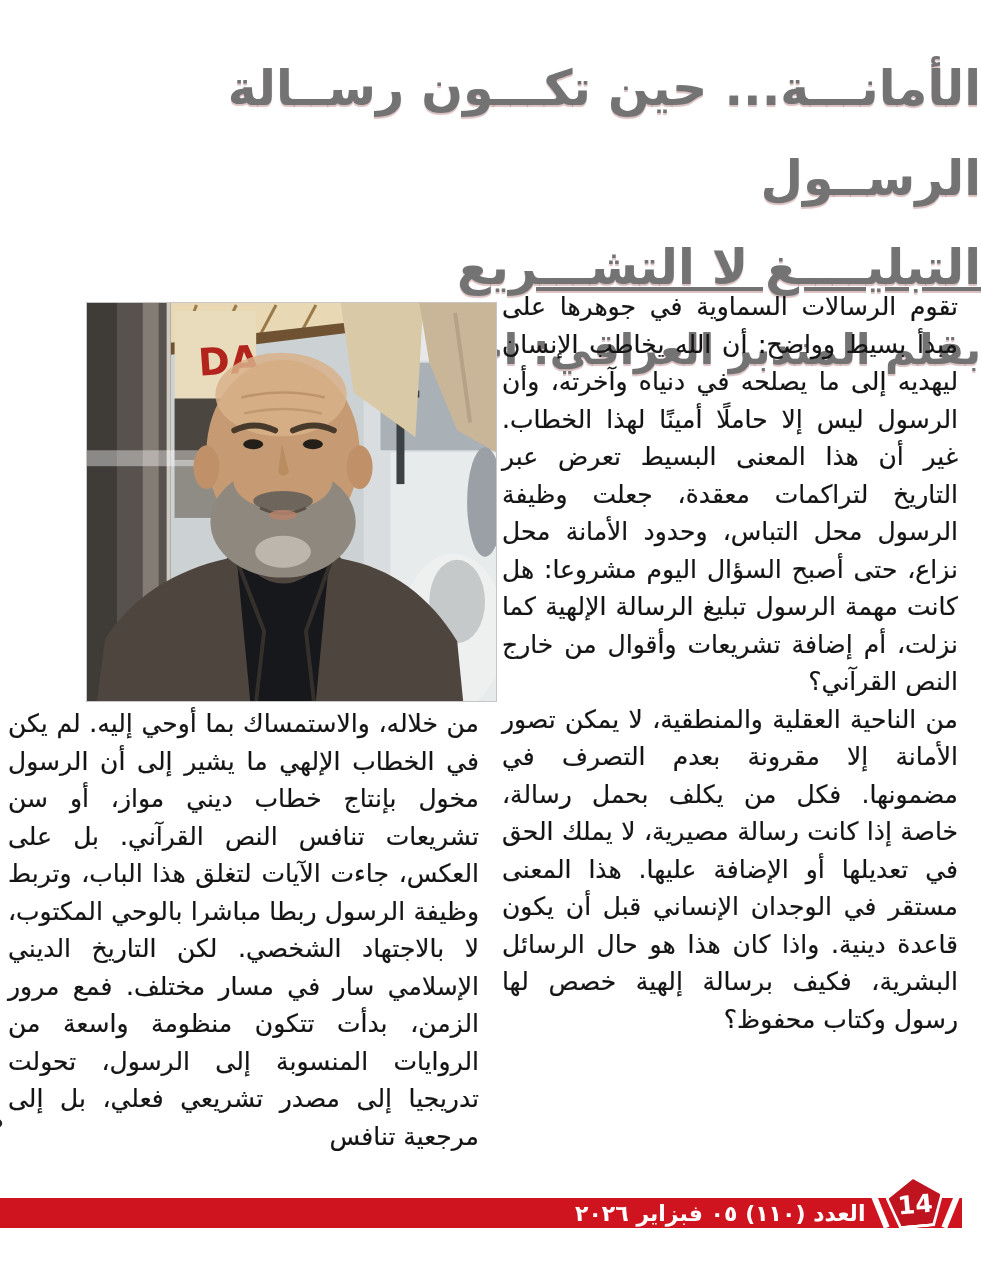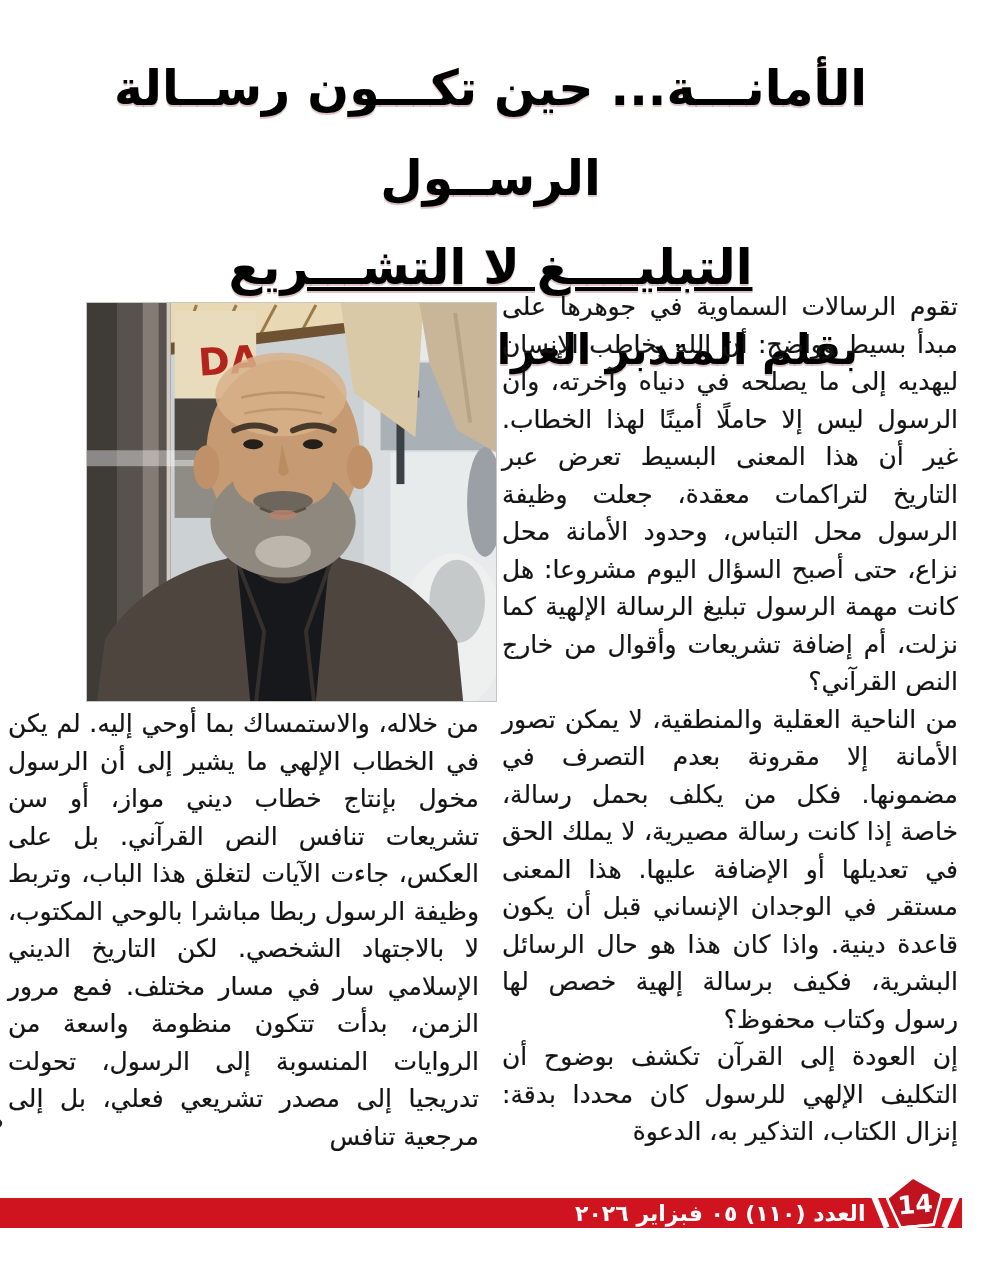--- a/index.html
+++ b/index.html
@@ -7,22 +7,22 @@
     position:relative;
     width:981px;height:1280px;
     background:#ffffff;
     overflow:hidden;
     font-family:"DejaVu Sans", sans-serif;
     margin:0 auto;
   }
   
   .title-block{
     position:absolute;left:0;right:0;top:44px;
-    text-align:center;direction:rtl;
-    color:#000000;font-weight:bold;
+    direction:rtl;
+    color:#737373;font-weight:bold;
   }
   .t1{font-size:49px;line-height:90px;letter-spacing:-1px;text-shadow:0 2px 1px rgba(110,0,6,.25);}
   .t2{font-size:49px;line-height:88px;letter-spacing:-1px;text-shadow:0 2px 1px rgba(110,0,6,.25);text-decoration:underline;}
   .t3{font-size:42px;line-height:76px;text-shadow:0 2px 1px rgba(110,0,6,.25);}
   
   .photo{
     position:absolute;left:86px;top:302px;width:411px;height:400px;
     border:1px solid #c6c6c6;box-sizing:border-box;overflow:hidden;background:#ccd1d4;
   }
   .photo svg{display:block;}
@@ -147,21 +147,20 @@
 
       <ellipse cx="197" cy="199" rx="30" ry="10" fill="#6e665c"></ellipse>
       <path d="M 174,206 Q 197,217 220,206" stroke="#5b4f44" stroke-width="3" fill="none"></path>
       <ellipse cx="197" cy="213" rx="14" ry="5" fill="#b5836b" opacity="0.85"></ellipse>
     </svg>
   </div>
 
   <div class="col col-right">
     <p>تقوم الرسالات السماوية في جوهرها على مبدأ بسيط وواضح: أن الله يخاطب الإنسان ليهديه إلى ما يصلحه في دنياه وآخرته، وأن الرسول ليس إلا حاملًا أمينًا لهذا الخطاب. غير أن هذا المعنى البسيط تعرض عبر التاريخ لتراكمات معقدة، جعلت وظيفة الرسول محل التباس، وحدود الأمانة محل نزاع، حتى أصبح السؤال اليوم مشروعا: هل كانت مهمة الرسول تبليغ الرسالة الإلهية كما نزلت، أم إضافة تشريعات وأقوال من خارج النص القرآني؟</p>
     <p>من الناحية العقلية والمنطقية، لا يمكن تصور الأمانة إلا مقرونة بعدم التصرف في مضمونها. فكل من يكلف بحمل رسالة، خاصة إذا كانت رسالة مصيرية، لا يملك الحق في تعديلها أو الإضافة عليها. هذا المعنى مستقر في الوجدان الإنساني قبل أن يكون قاعدة دينية. واذا كان هذا هو حال الرسائل البشرية، فكيف برسالة إلهية خصص لها رسول وكتاب محفوظ؟</p>
-    <p>إن العودة إلى القرآن تكشف بوضوح أن التكليف الإلهي للرسول كان محددا بدقة: إنزال الكتاب، التذكير به، الدعوة</p>
   </div>
 
   <div class="col col-left">
     <p>من خلاله، والاستمساك بما أوحي إليه. لم يكن في الخطاب الإلهي ما يشير إلى أن الرسول مخول بإنتاج خطاب ديني مواز، أو سن تشريعات تنافس النص القرآني. بل على العكس، جاءت الآيات لتغلق هذا الباب، وتربط وظيفة الرسول ربطا مباشرا بالوحي المكتوب، لا بالاجتهاد الشخصي. لكن التاريخ الديني الإسلامي سار في مسار مختلف. فمع مرور الزمن، بدأت تتكون منظومة واسعة من الروايات المنسوبة إلى الرسول، تحولت تدريجيا إلى مصدر تشريعي فعلي، بل إلى مرجعية تنافس</p>
   </div>
 
   <div class="edge-glyph">ة</div>
 
   <div class="footer-bar"></div>
   <div class="footer-text">

